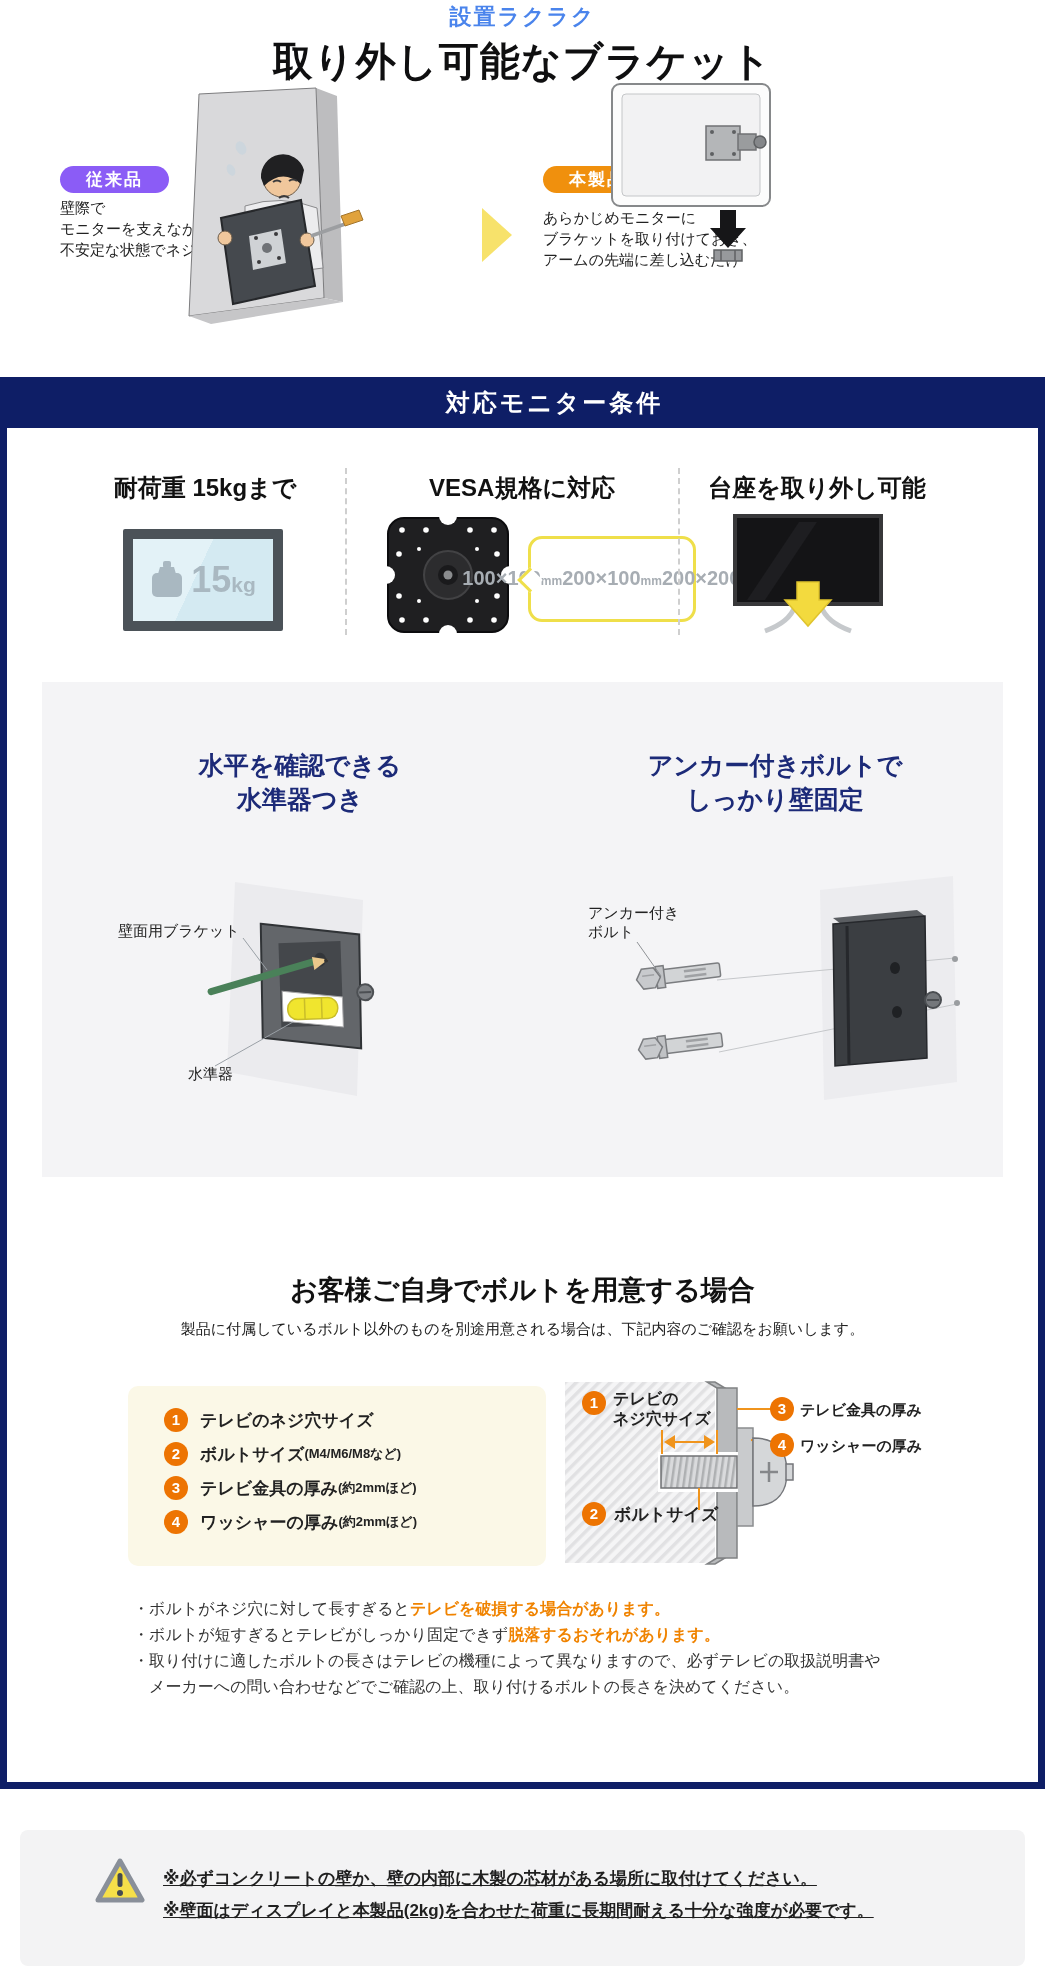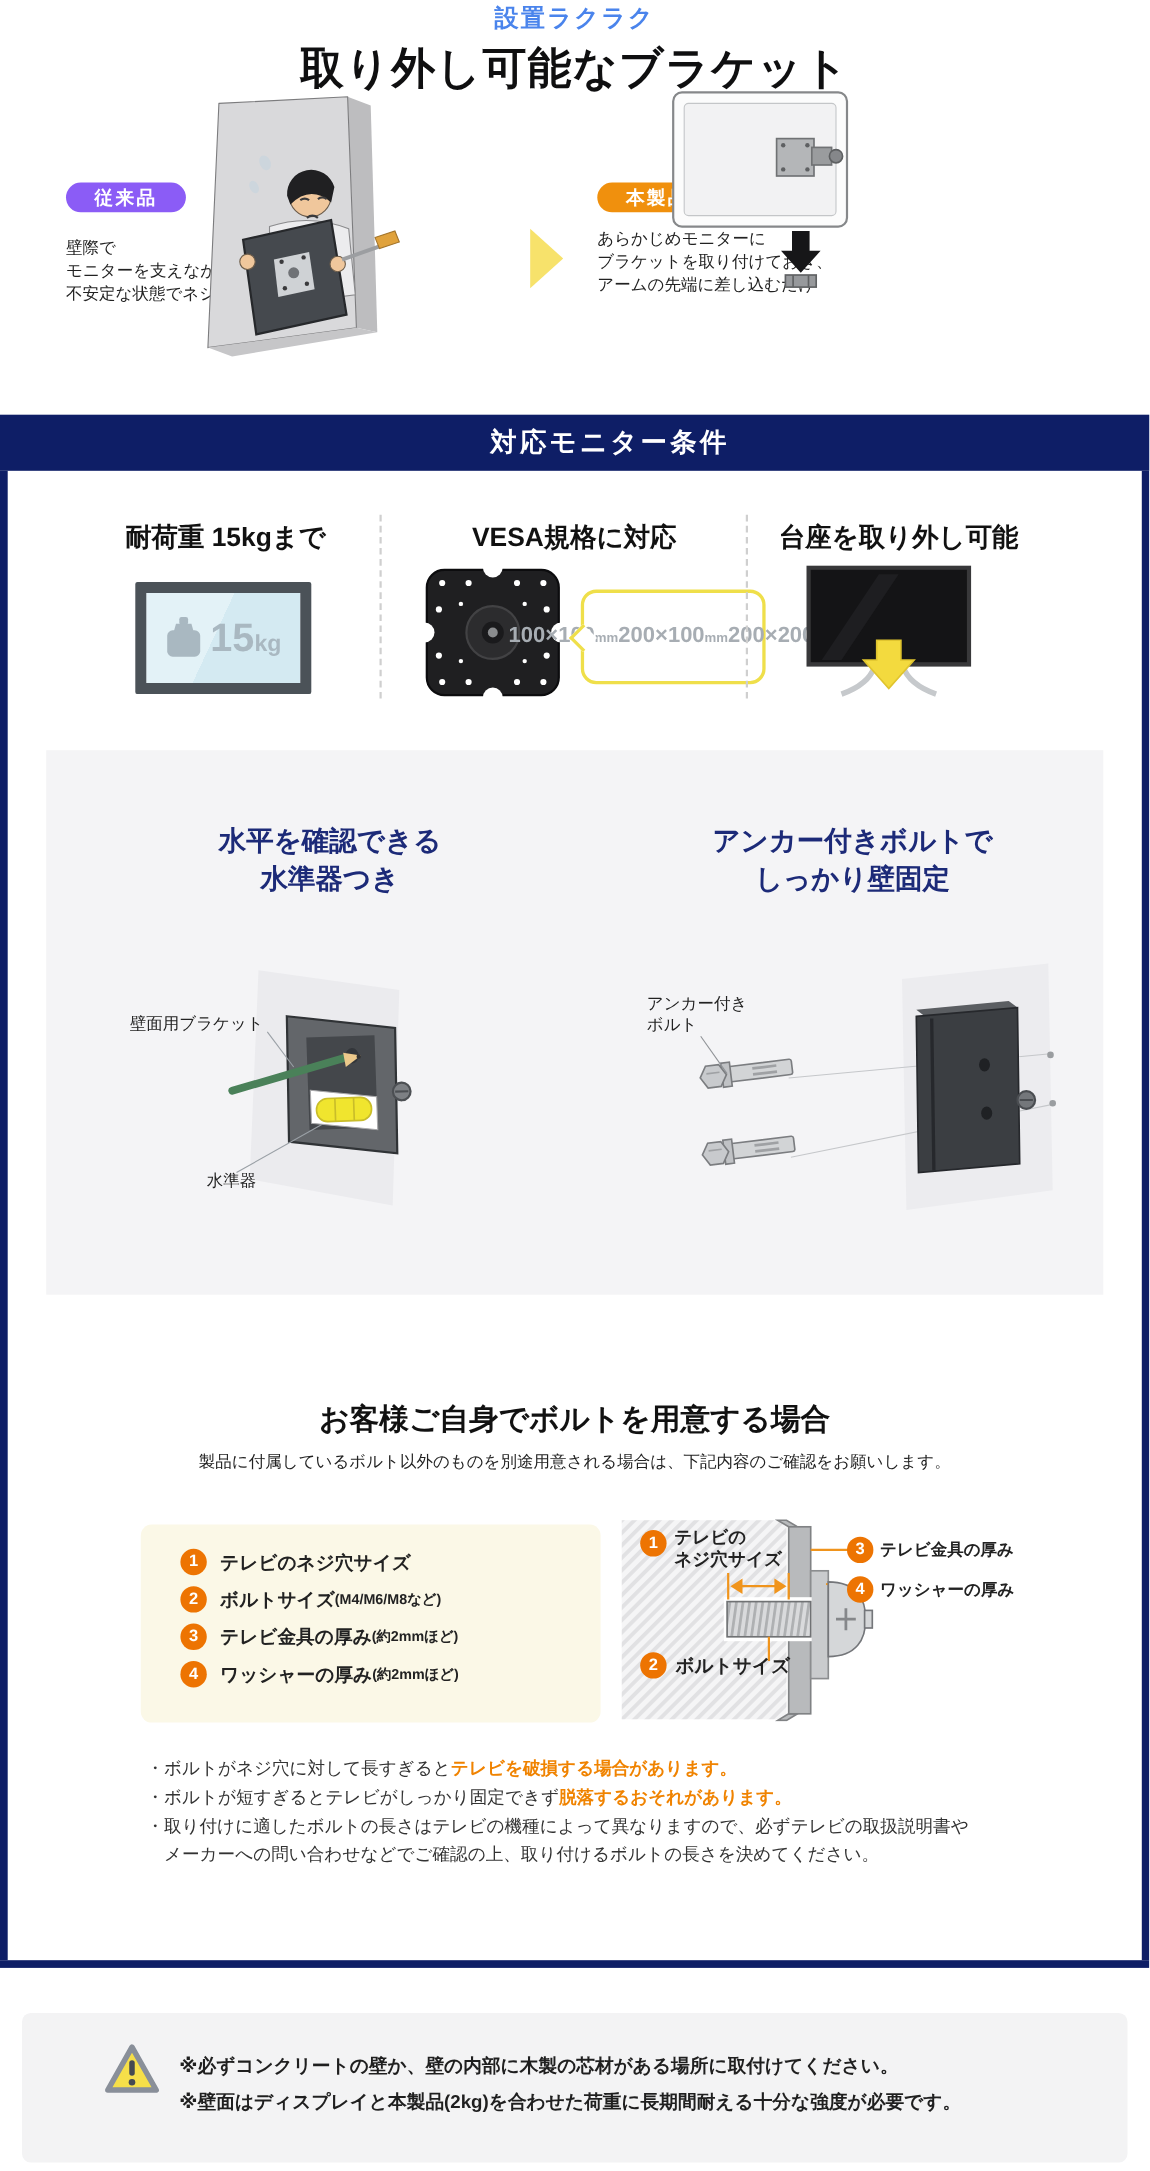--- a/index.html
+++ b/index.html
@@ -53,34 +53,34 @@
   .citem .lbl{font-size:17px;font-weight:bold;color:#222;margin-left:12px;white-space:nowrap;}
   .citem .nt{font-size:13px;font-weight:bold;color:#222;white-space:nowrap;}
   .dcircle{width:24px;height:24px;border-radius:50%;background:#ed7402;color:#fff;font-size:15px;
            font-weight:bold;text-align:center;line-height:24px;}
   .dlabel{font-size:16px;font-weight:bold;color:#222;line-height:20px;white-space:nowrap;}
   
   .notes{left:133px;top:1596px;font-size:16px;line-height:26px;color:#333;white-space:nowrap;}
   .notes .em{color:#f08300;font-weight:bold;}
   
   .footbox{left:20px;top:1830px;width:1005px;height:136px;background:#f3f3f4;border-radius:8px;}
-  .warntext{left:163px;font-size:17px;font-weight:600;color:#1f1f1f;line-height:22px;white-space:nowrap;}
+  .warntext{left:163px;font-size:17px;font-weight:600;color:#1f1f1f;line-height:22px;white-space:nowrap;text-decoration:underline;}
 </style>
 </head>
 <body>
 
 <div class="page">
 
   <div class="abs ctr tagline">設置ラクラク</div>
   <div class="abs ctr title">取り外し可能なブラケット</div>
 
   <div class="abs" style="left:60px;top:166px;">
     <span class="pill pill-gray">従来品</span>
   </div>
-  <div class="abs" style="left:60px;top:215px;">
+  <div class="abs" style="left:60px;top:198px;font-family:Liberation Serif, serif;">
     <div class="desc">壁際で</div>
     <div class="desc">モニターを支えながら</div>
     <div class="desc">不安定な状態でネジ止め</div>
   </div>
 
   <svg class="abs" style="left:183px;top:86px;" width="192" height="262" viewBox="0 0 192 262">
     <polygon points="133,2 154,10 160,216 141,212" fill="#bdbdbf"></polygon>
     <polygon points="16,8 133,2 141,212 6,230" fill="#d9d9db" stroke="#7c7c7e" stroke-width="1"></polygon>
     <polygon points="6,230 141,212 160,216 28,238" fill="#c6c6c8"></polygon>
     <ellipse cx="58" cy="62" rx="5" ry="7" fill="#cdd6dd" transform="rotate(-25 58 62)"></ellipse>

